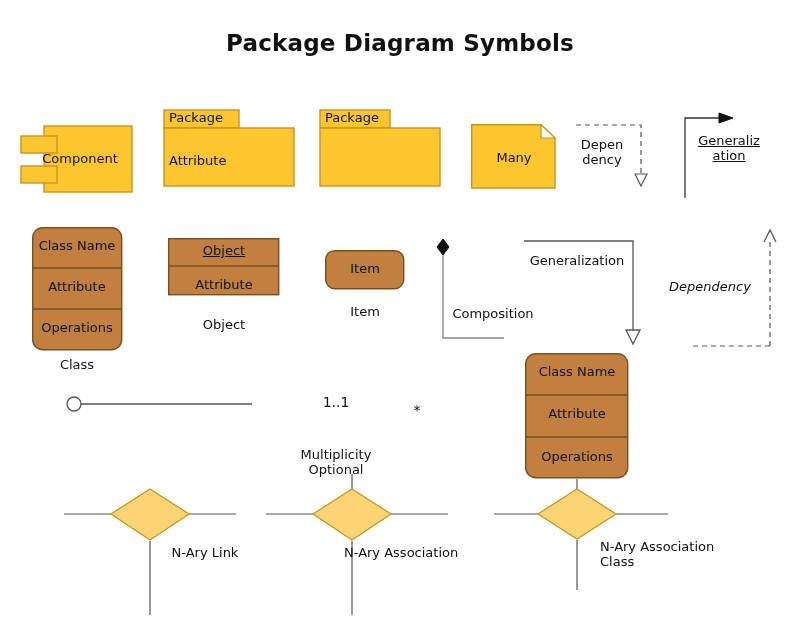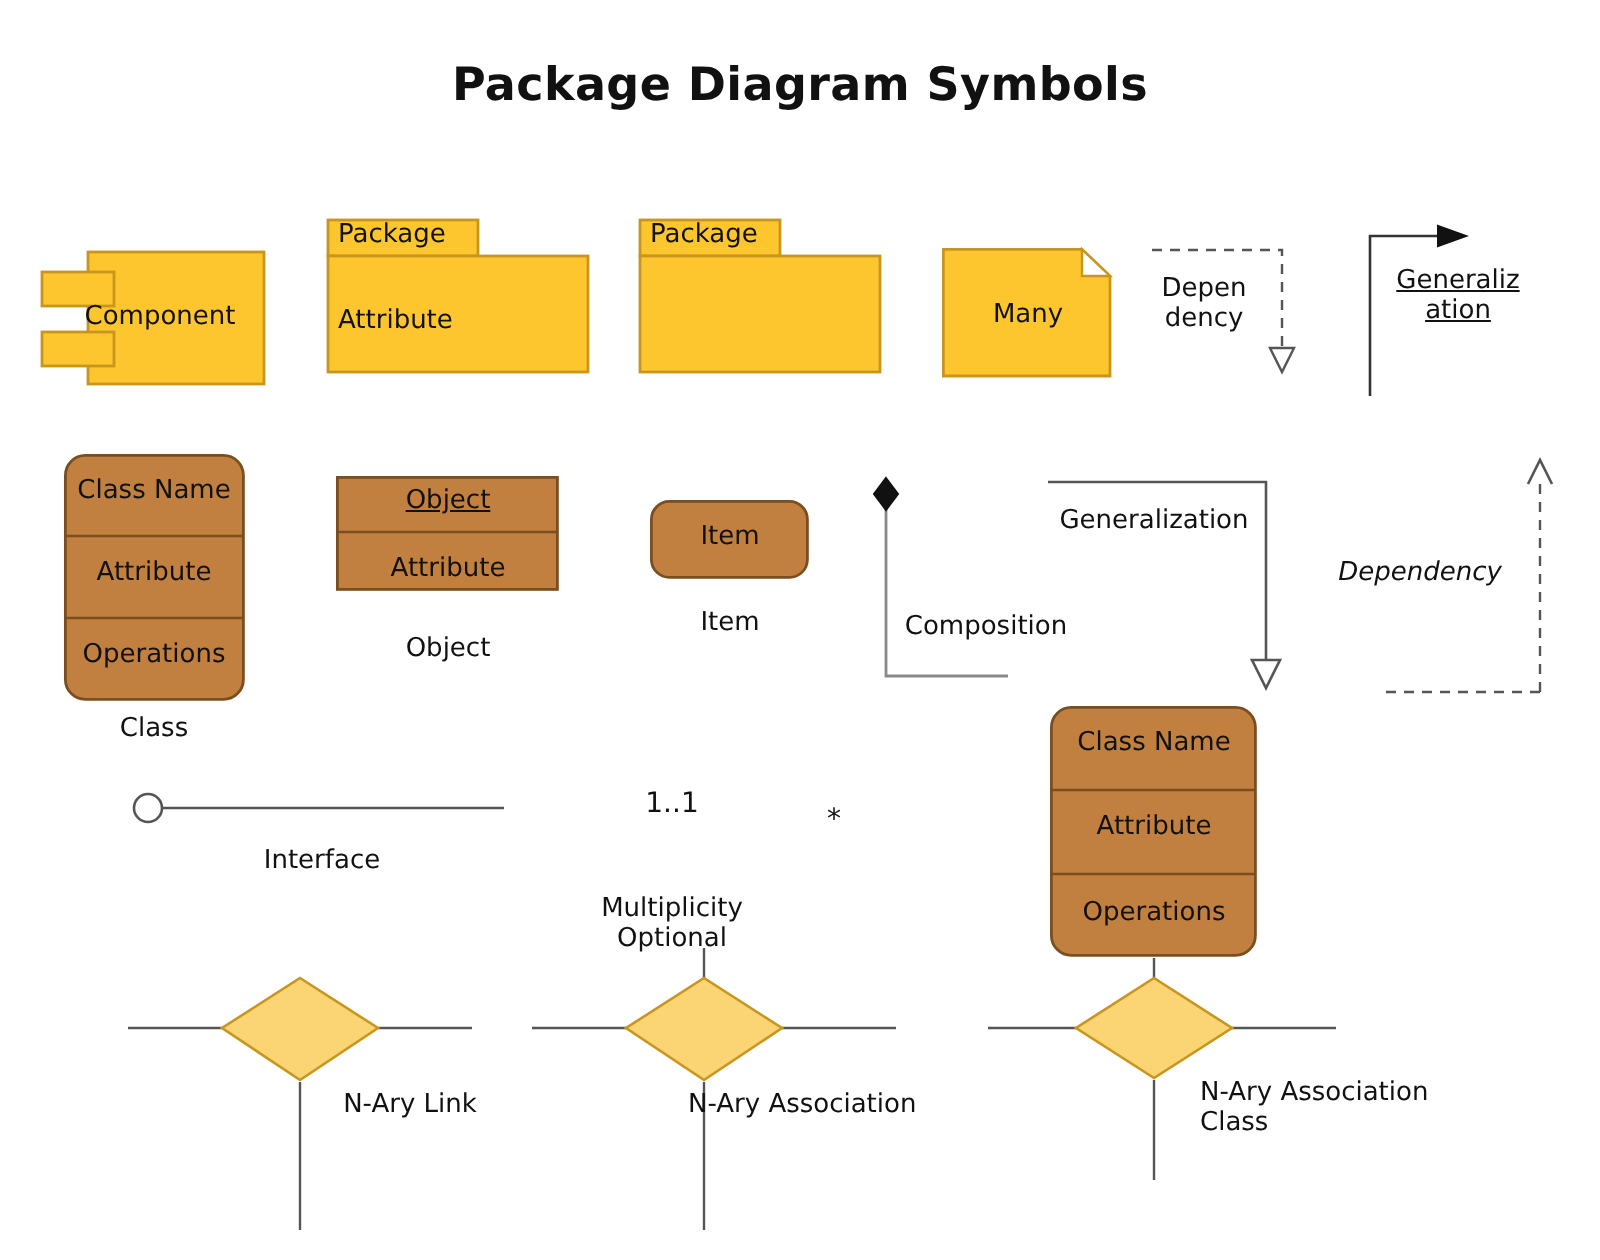--- a/index.html
+++ b/index.html
@@ -138,21 +138,20 @@
     <path d="M78,118 L78,14" fill="none" stroke="#555555" stroke-width="1.2" stroke-dasharray="5,4"></path>
     <path d="M1,118 L78,118" fill="none" stroke="#555555" stroke-width="1.2" stroke-dasharray="5,4"></path>
     <path d="M72,14 L78,2 L84,14" fill="none" stroke="#555555" stroke-width="1.3"></path>
   </svg>
   <div class="shape-label rel" style="left:655px;top:280px;width:110px;font-style:italic;">Dependency</div>
 
   <svg style="position:absolute;left:66px;top:395px;" width="190" height="18">
     <circle cx="8" cy="9" r="7" fill="#ffffff" stroke="#555555" stroke-width="1.3"></circle>
     <line x1="15" y1="9" x2="186" y2="9" stroke="#555555" stroke-width="1.3"></line>
   </svg>
-  <div class="shape-label cap" style="left:66px;top:424px;width:190px;">Interface</div>
 
   <div class="shape-label inbox" style="left:291px;top:395px;width:90px;font-size:14px;">1..1</div>
   <div class="shape-label cap" style="left:291px;top:424px;width:90px;margin-top:24px;">Multiplicity
 Optional</div>
 
   <div class="shape-label inbox" style="left:381px;top:403px;width:72px;font-size:14px;">*</div>
 
   <svg style="position:absolute;left:525px;top:353px;" width="104" height="126">
     <rect x="0.7" y="0.7" width="102" height="124" rx="10" ry="10" fill="#C1803F" stroke="#7A4E20" stroke-width="1.4"></rect>
     <line x1="0.7" y1="42" x2="102.7" y2="42" stroke="#7A4E20" stroke-width="1.3"></line>

